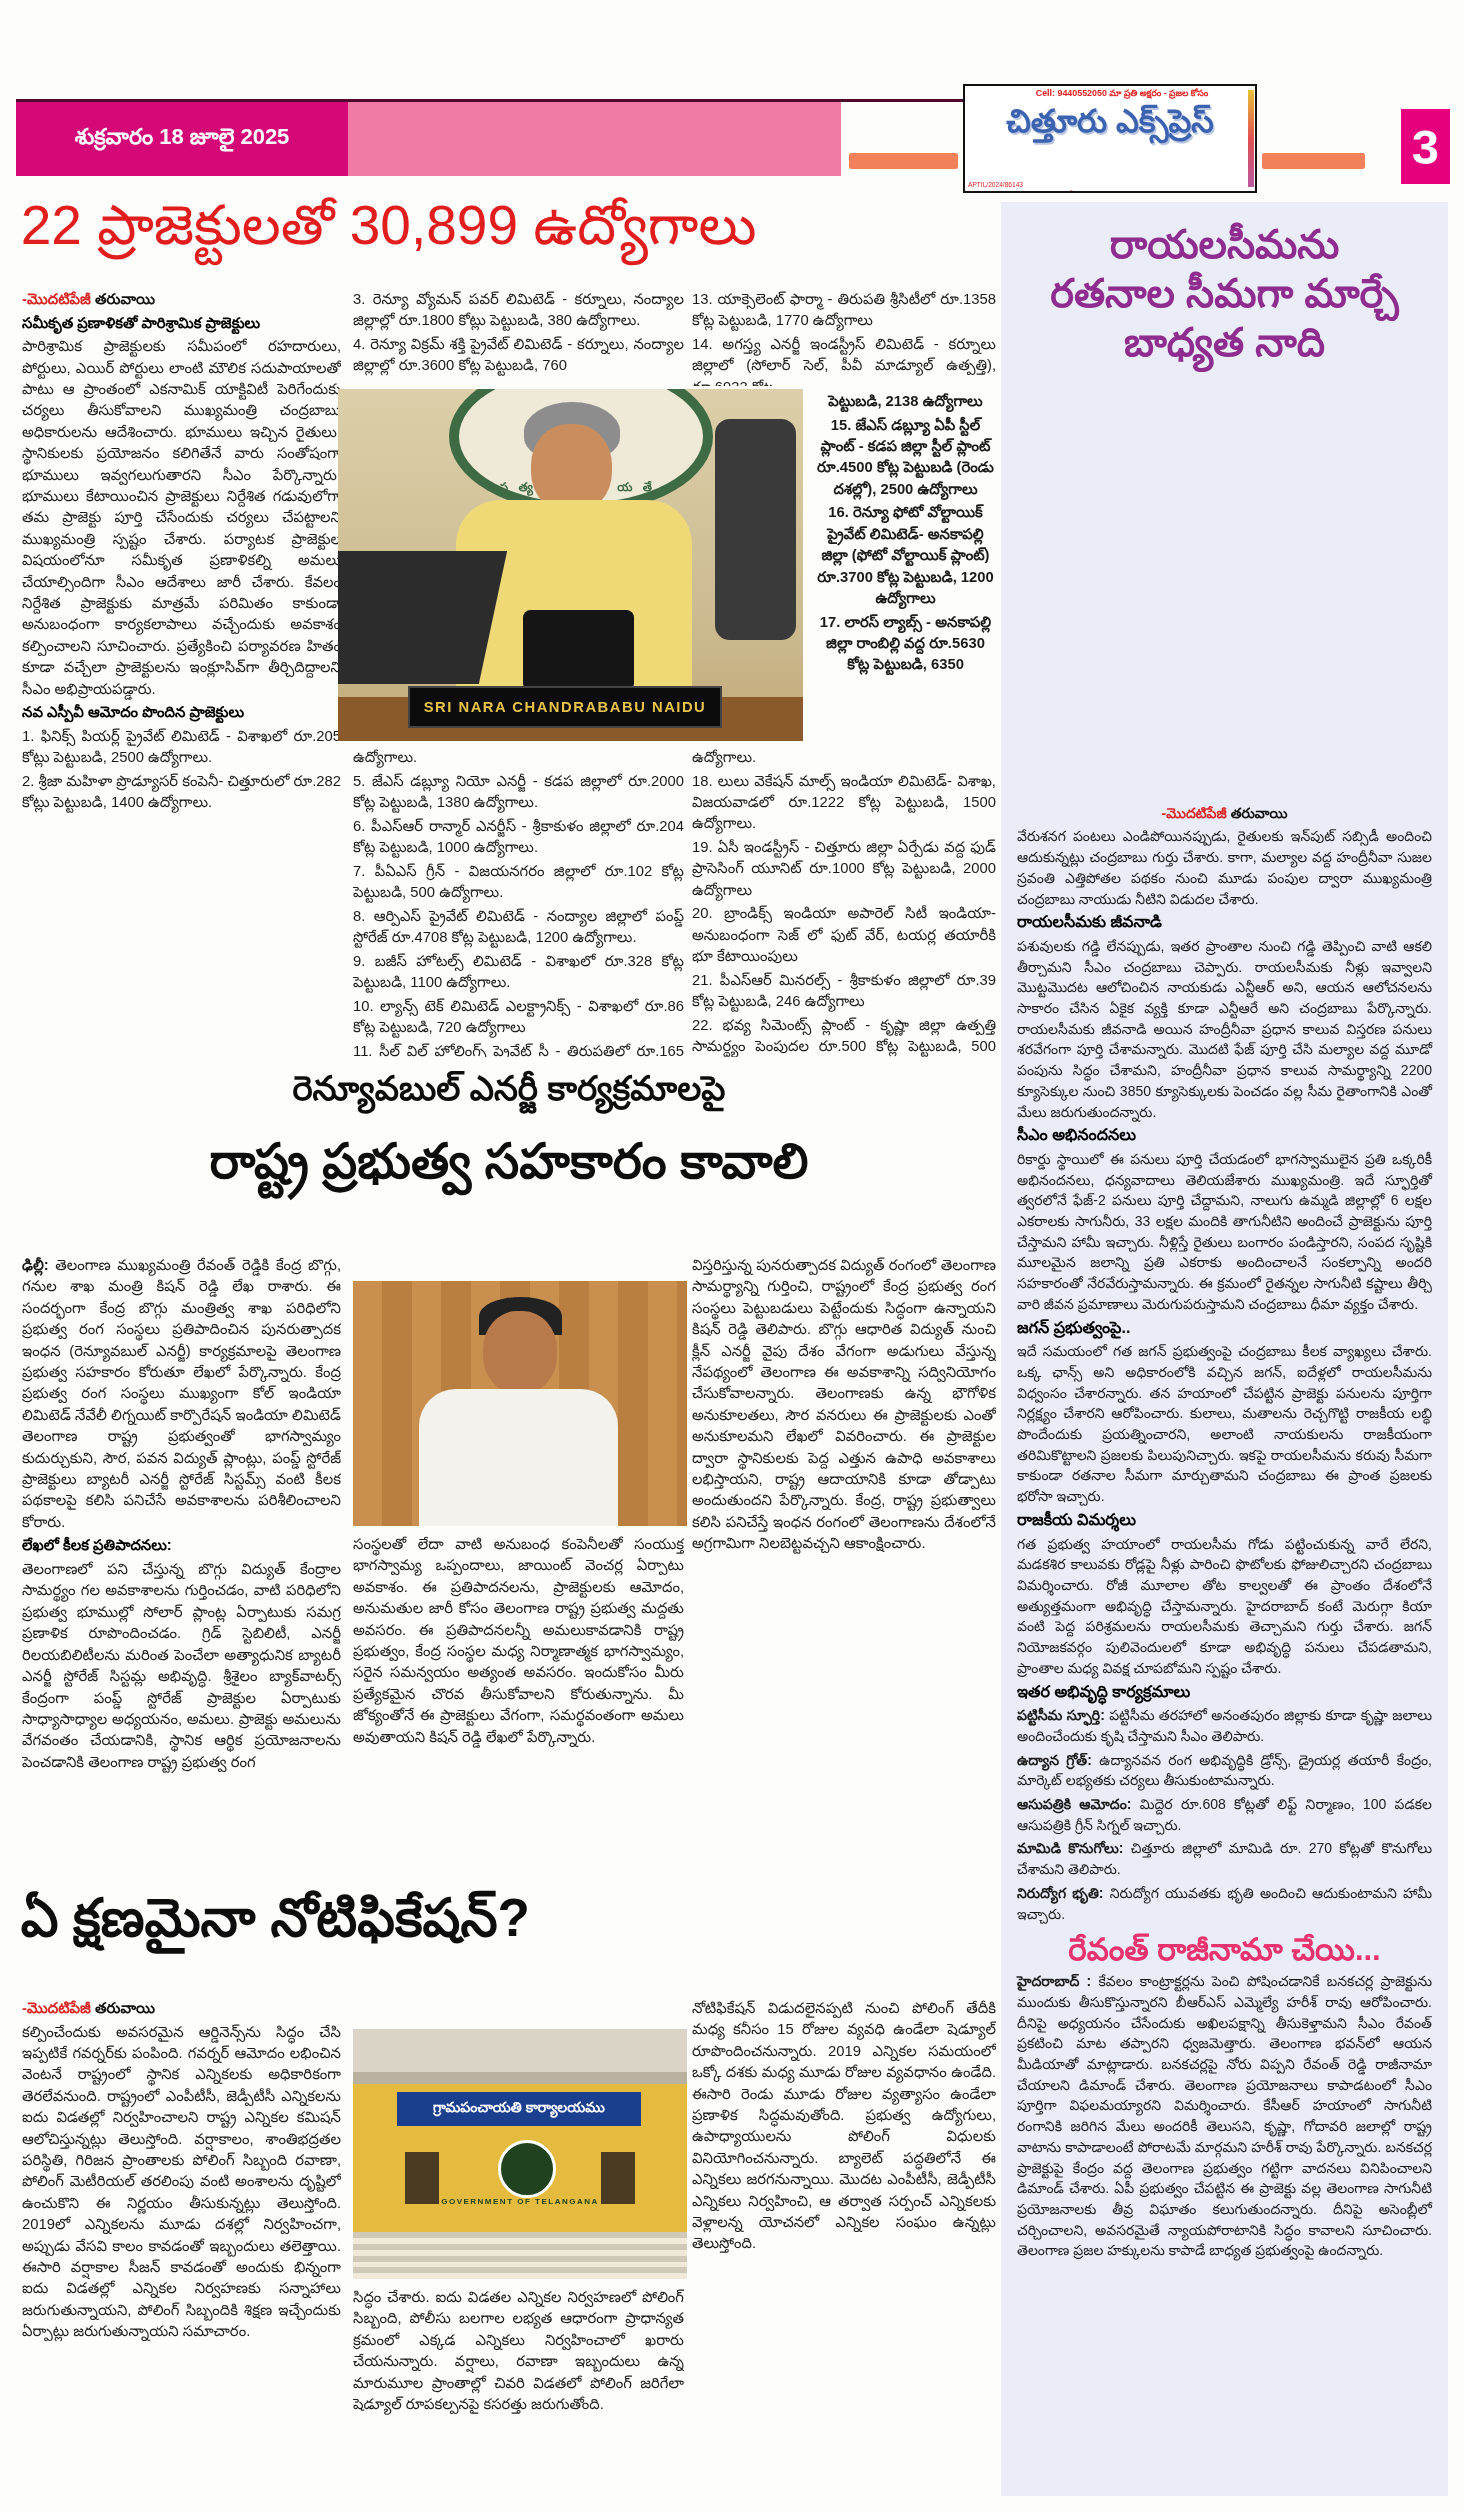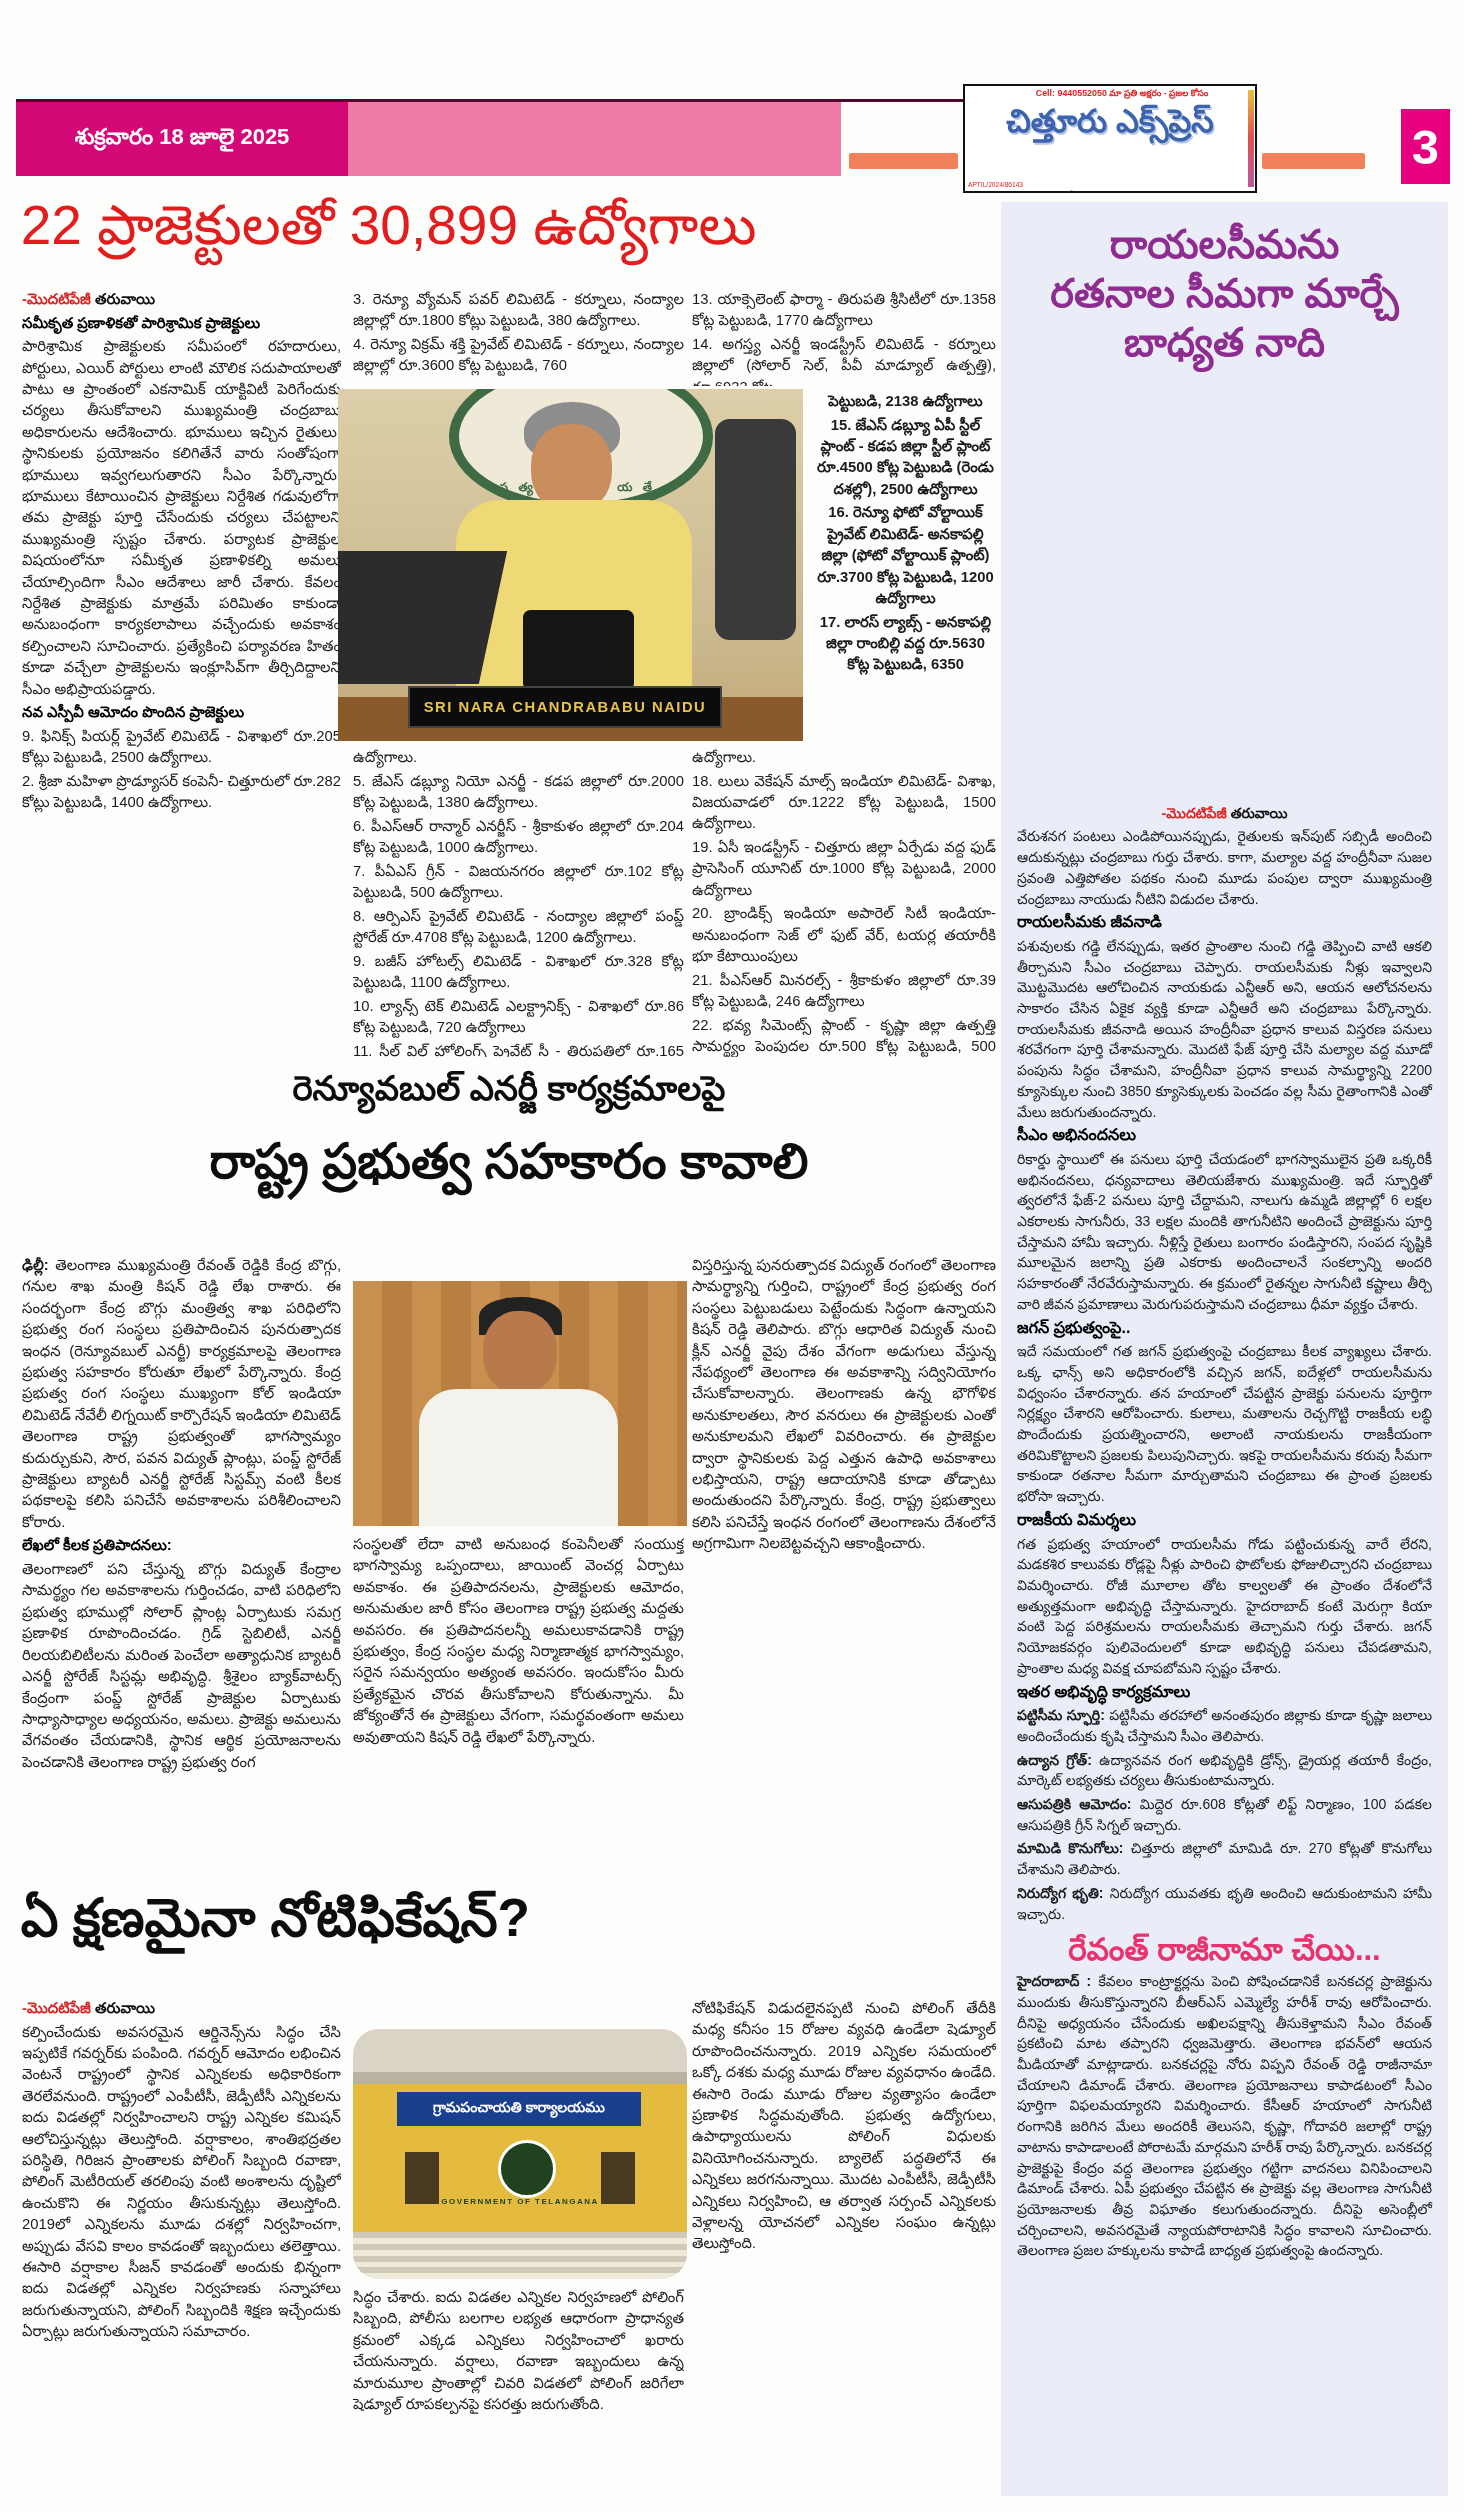--- a/index.html
+++ b/index.html
@@ -53,21 +53,21 @@
   .cbn .chair{position:absolute;right:7.4px;top:29.5px;width:81px;height:221px;background:#3a3a3a;border-radius:14.8px;}
   .cbn .desk{position:absolute;left:0;bottom:0;width:100%;height:44px;background:#8b5a2b;}
   .cbn .plate{position:absolute;left:70px;bottom:13.3px;width:310px;height:38px;background:#0c0c0c;border:2.2px solid #444;
               display:flex;align-items:center;justify-content:center;}
   .cbn .plate span{color:#e8c34a;font-weight:bold;font-size:14.8px;letter-spacing:1.5px;white-space:nowrap;}
   .kishan{left:353px;top:1281px;width:334px;height:245px;background:
         repeating-linear-gradient(90deg,#c98f4e 0 29.5px,#b97f40 29.5px 59px);}
   .kishan .face{position:absolute;left:130px;top:29.5px;width:74px;height:83px;background:#b87a4a;border-radius:46%;}
   .kishan .hair{position:absolute;left:126px;top:16px;width:83px;height:38px;background:#222;border-radius:50% 50% 0 0;}
   .kishan .shirt{position:absolute;left:66px;top:108px;width:199px;height:140px;background:#f3f2ec;border-radius:37px 37px 0 0;}
-  .gp{left:353px;top:2029px;width:334px;height:250px;background:linear-gradient(#d9d4c6 0 22%,#e9e3d4 22%);border-radius:26px;}
+  .gp{left:353px;top:2029px;width:334px;height:250px;background:linear-gradient(#d9d4c6 0 22%,#e9e3d4 22%);}
   .gp .roof{position:absolute;left:0;top:43px;width:100%;height:11.8px;background:#b9b2a0;}
   .gp .wall{position:absolute;left:0;top:55px;width:100%;height:148px;background:#e4bb3f;}
   .gp .sign{position:absolute;left:44px;top:63px;width:244px;height:34px;background:#1a3f8f;color:#fff;
             display:flex;align-items:center;justify-content:center;font-weight:bold;font-size:14px;}
   .gp .emb{position:absolute;left:145px;top:111px;width:52px;height:52px;background:#20421f;border-radius:50%;
            border:3px solid #fff;}
   .gp .embt{position:absolute;left:29.5px;top:168px;width:275px;text-align:center;color:#20421f;
            font-size:8px;font-weight:bold;letter-spacing:1.5px;}
   .gp .base{position:absolute;left:0;bottom:0;width:100%;height:47px;
            background:repeating-linear-gradient(#cfc9ba 0 5.9px,#efe9da 5.9px 11.8px);}
@@ -105,21 +105,21 @@
 
 <div class="abs h-red">22 ప్రాజెక్టులతో 30,899 ఉద్యోగాలు</div>
 
 <div class="col" style="left:22px;top:289px;width:319px;height:768px;">
   <p class="byline">
     <span class="red">-మొదటిపేజీ</span><span class="blk"> తరువాయి</span>
   </p>
   <p class="bsub">సమీకృత ప్రణాళికతో పారిశ్రామిక ప్రాజెక్టులు</p>
   <p>పారిశ్రామిక ప్రాజెక్టులకు సమీపంలో రహదారులు, పోర్టులు, ఎయిర్ పోర్టులు లాంటి మౌలిక సదుపాయాలతో పాటు ఆ ప్రాంతంలో ఎకనామిక్ యాక్టివిటీ పెరిగేందుకు చర్యలు తీసుకోవాలని ముఖ్యమంత్రి చంద్రబాబు అధికారులను ఆదేశించారు. భూములు ఇచ్చిన రైతులు, స్థానికులకు ప్రయోజనం కలిగితేనే వారు సంతోషంగా భూములు ఇవ్వగలుగుతారని సీఎం పేర్కొన్నారు. భూములు కేటాయించిన ప్రాజెక్టులు నిర్దేశిత గడువులోగా తమ ప్రాజెక్టు పూర్తి చేసేందుకు చర్యలు చేపట్టాలని ముఖ్యమంత్రి స్పష్టం చేశారు. పర్యాటక ప్రాజెక్టుల విషయంలోనూ సమీకృత ప్రణాళికల్ని అమలు చేయాల్సిందిగా సీఎం ఆదేశాలు జారీ చేశారు. కేవలం నిర్దేశిత ప్రాజెక్టుకు మాత్రమే పరిమితం కాకుండా అనుబంధంగా కార్యకలాపాలు వచ్చేందుకు అవకాశం కల్పించాలని సూచించారు. ప్రత్యేకించి పర్యావరణ హితం కూడా వచ్చేలా ప్రాజెక్టులను ఇంక్లూసివ్‌గా తీర్చిదిద్దాలని సీఎం అభిప్రాయపడ్డారు.</p>
   <p class="bsub">నవ ఎస్పీవీ ఆమోదం పొందిన ప్రాజెక్టులు</p>
-  <p>9. ఫినిక్స్ పియర్ల్ ప్రైవేట్ లిమిటెడ్ - విశాఖలో రూ.205 కోట్లు పెట్టుబడి, 2500 ఉద్యోగాలు.</p>
+  <p>1. ఫినిక్స్ పియర్ల్ ప్రైవేట్ లిమిటెడ్ - విశాఖలో రూ.205 కోట్లు పెట్టుబడి, 2500 ఉద్యోగాలు.</p>
   <p>2. శ్రీజా మహిళా ప్రొడ్యూసర్ కంపెనీ- చిత్తూరులో రూ.282 కోట్లు పెట్టుబడి, 1400 ఉద్యోగాలు.</p>
 </div>
 
 <div class="col" style="left:353px;top:289px;width:331px;height:94px;">
   <p>3. రెన్యూ వ్యోమన్ పవర్ లిమిటెడ్ - కర్నూలు, నంద్యాల జిల్లాల్లో రూ.1800 కోట్లు పెట్టుబడి, 380 ఉద్యోగాలు.</p>
   <p>4. రెన్యూ విక్రమ్ శక్తి ప్రైవేట్ లిమిటెడ్ - కర్నూలు, నంద్యాల జిల్లాల్లో రూ.3600 కోట్ల పెట్టుబడి, 760</p>
 </div>
 
 <div class="photo cbn">
   <div class="emblem">

